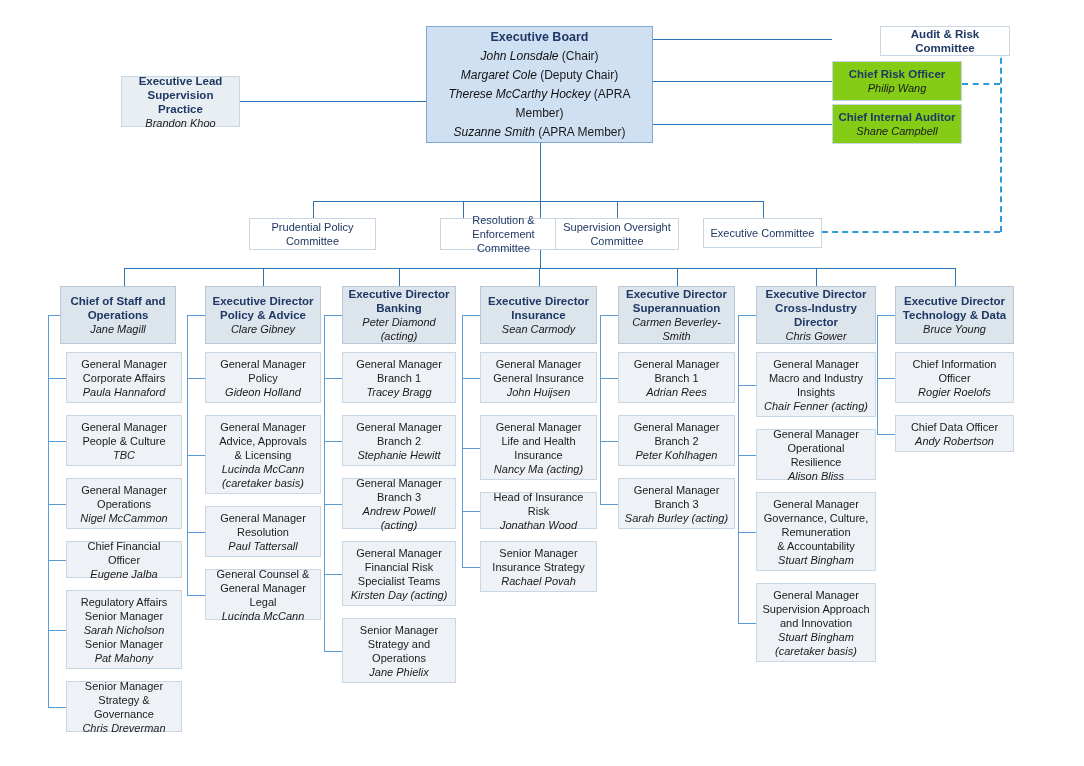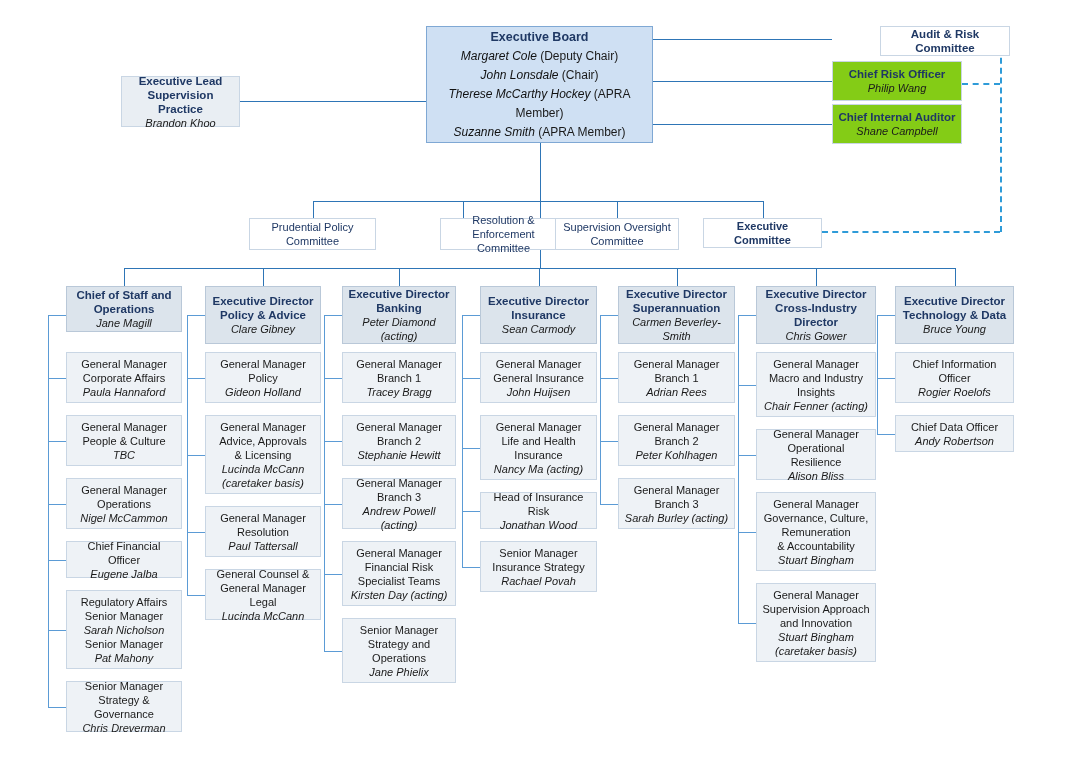--- a/index.html
+++ b/index.html
@@ -166,22 +166,22 @@
       <div class="ln-v spine" style="left: 738px; top: 315px; height: 308px;"></div>
       <div class="ln-v" style="left: 954.5px; top: 268px; height: 18px;"></div>
       <div class="ln-h spine" style="left: 877px; top: 378px; width: 18px;"></div>
       <div class="ln-h spine" style="left: 877px; top: 434px; width: 18px;"></div>
       <div class="ln-h spine" style="left: 877px; top: 315px; width: 18px;"></div>
       <div class="ln-v spine" style="left: 877px; top: 315px; height: 119px;"></div>
     </div>
   <div id="boxes">
       <div class="box board" style="left: 426px; top: 26px; width: 227px; height: 117px;">
         <span class="ln ttl">Executive Board</span>
+        <span class="ln"><i class="nm">John Lonsdale</i><span class="role"> (Chair)</span></span>
         <span class="ln"><i class="nm">Margaret Cole</i><span class="role"> (Deputy Chair)</span></span>
-        <span class="ln"><i class="nm">John Lonsdale</i><span class="role"> (Chair)</span></span>
         <span class="ln"><i class="nm">Therese McCarthy Hockey</i><span class="role"> (APRA Member)</span></span>
         <span class="ln"><i class="nm">Suzanne Smith</i><span class="role"> (APRA Member)</span></span>
       </div>
       <div class="box lead" style="left: 121px; top: 76px; width: 119px; height: 51px;">
         <span class="ln ttl">Executive Lead</span>
         <span class="ln ttl">Supervision Practice</span>
         <span class="ln nm">Brandon Khoo</span>
       </div>
       <div class="box gov plain" style="left: 832px; top: 26px; width: 130px; height: 27px; margin-left: 48px;">
         <span class="ln ttl">Audit &amp; Risk Committee</span>
@@ -199,24 +199,24 @@
         <span class="ln">Committee</span>
       </div>
       <div class="box cmte" style="left: 399px; top: 218px; width: 127px; height: 32px; margin-left: 41px;">
         <span class="ln">Resolution &amp; Enforcement</span>
         <span class="ln">Committee</span>
       </div>
       <div class="box cmte" style="left: 555px; top: 218px; width: 124px; height: 32px;">
         <span class="ln">Supervision Oversight</span>
         <span class="ln">Committee</span>
       </div>
-      <div class="box cmte" style="left: 703px; top: 218px; width: 119px; height: 28px; font-weight: bold;">
+      <div class="box cmte" style="left: 703px; top: 218px; width: 119px; height: 28px;">
         <span class="ln">Executive Committee</span>
       </div>
-      <div class="box head" style="left: 66px; top: 286px; width: 116px; height: 46px;">
+      <div class="box head" style="left: 60px; top: 286px; width: 116px; height: 58px;">
         <span class="ln ttl">Chief of Staff and</span>
         <span class="ln ttl">Operations</span>
         <span class="ln nm">Jane Magill</span>
       </div>
       <div class="box " style="left: 66px; top: 352px; width: 116px; height: 51px;">
         <span class="ln">General Manager</span>
         <span class="ln">Corporate Affairs</span>
         <span class="ln nm">Paula Hannaford</span>
       </div>
       <div class="box " style="left: 66px; top: 415px; width: 116px; height: 51px;">

